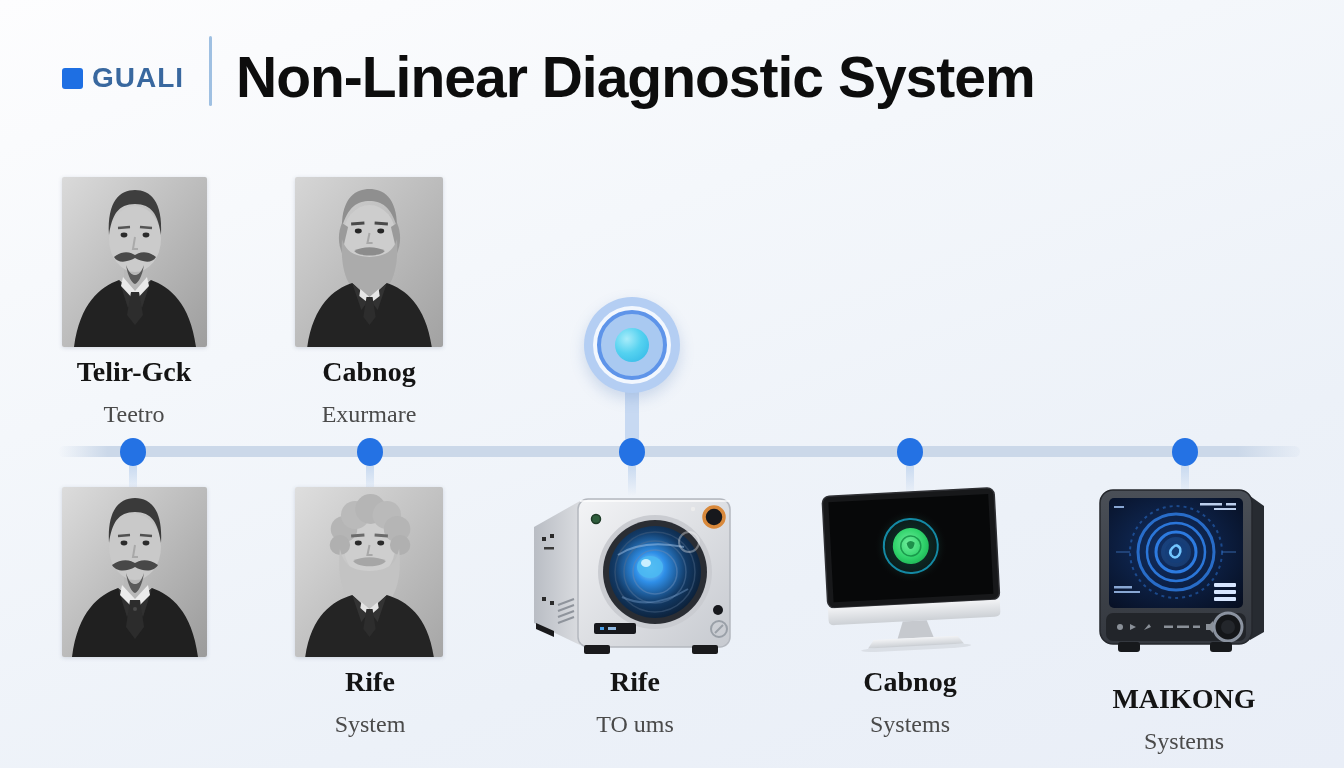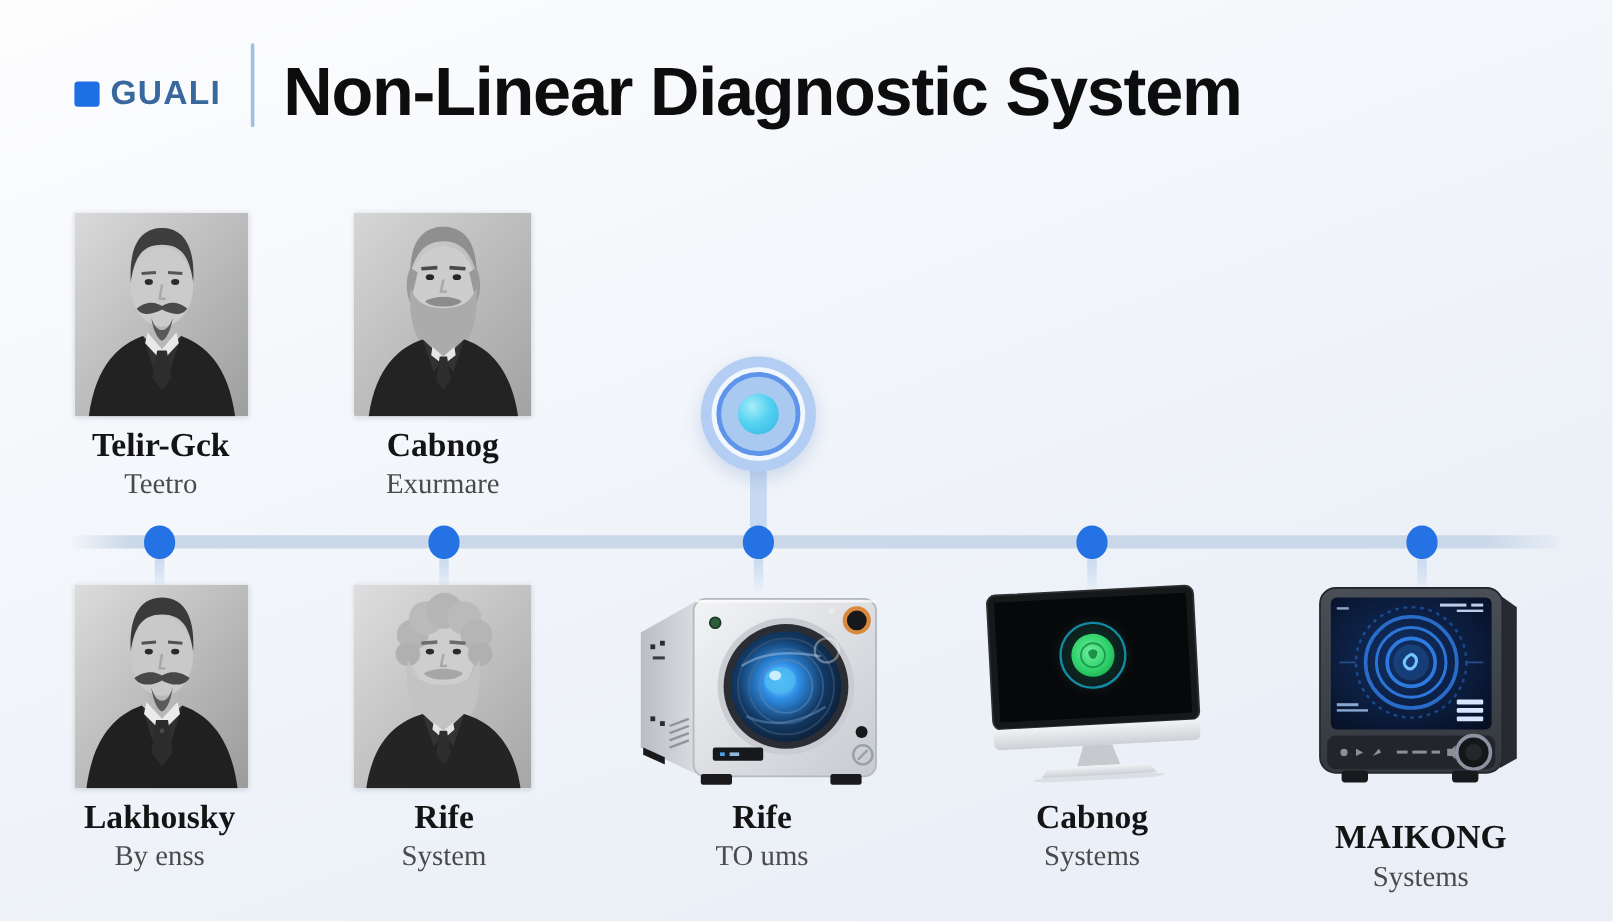--- a/index.html
+++ b/index.html
@@ -41,21 +41,21 @@
   }
   
   .photo{position:absolute;border-radius:2px;overflow:hidden;box-shadow:0 1px 4px rgba(60,80,110,.18);}
   .photo svg{display:block;width:100%;height:100%;}
   .device{position:absolute;}
   .device svg{display:block;width:100%;height:100%;}
   .tilt{transform:rotate(-3deg);}
   
   .label{position:absolute;transform:translateX(-50%);text-align:center;white-space:nowrap;font-family:Liberation Serif, serif;}
   .label .name{font-size:28px;font-weight:800;color:#141414;line-height:1.15;}
-  .label .sub{font-size:24px;font-weight:400;color:#4a4a4a;line-height:1.2;margin-top:2px;}
+  .label .sub{font-size:24px;font-weight:400;color:#4a4a4a;line-height:1.2;margin-top:12px;}
 </style>
 </head>
 <body>
 
 <div class="canvas">
 
   <div class="header">
     <div class="logo">
       <span class="logo-square"></span>
       <span class="logo-text">GUALI</span>
@@ -344,24 +344,20 @@
 
   <div class="label" style="left:134px;top:356px">
     <div class="name">Telir-Gck</div>
     <div class="sub">Teetro</div>
   </div>
   <div class="label" style="left:369px;top:356px">
     <div class="name">Cabnog</div>
     <div class="sub">Exurmare</div>
   </div>
 
-  <div class="label" style="left:133px;top:666px">
-    <div class="name">Lakhoısky</div>
-    <div class="sub">By enss</div>
-  </div>
   <div class="label" style="left:370px;top:666px">
     <div class="name">Rife</div>
     <div class="sub">System</div>
   </div>
   <div class="label" style="left:635px;top:666px">
     <div class="name">Rife</div>
     <div class="sub">TO ums</div>
   </div>
   <div class="label" style="left:910px;top:666px">
     <div class="name">Cabnog</div>

